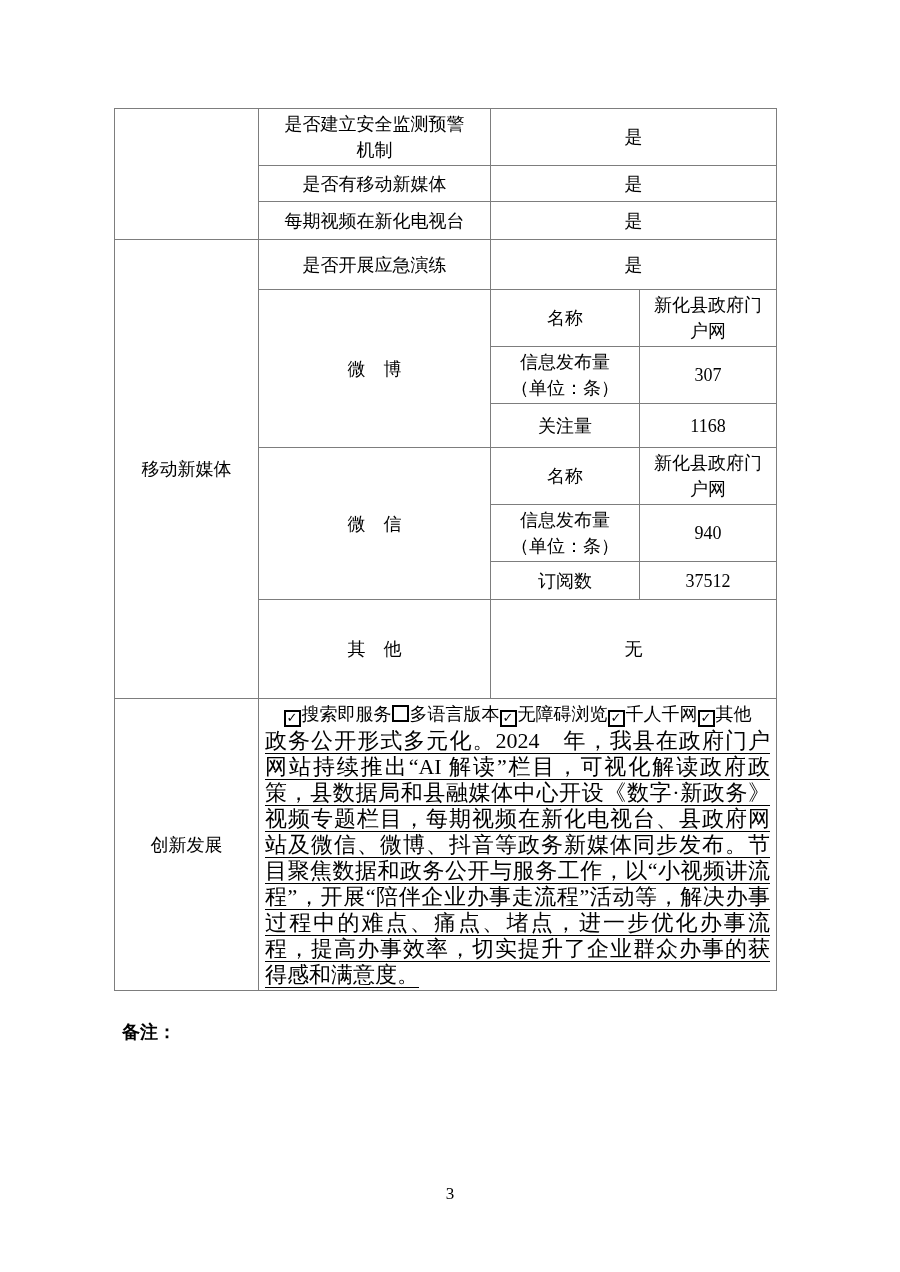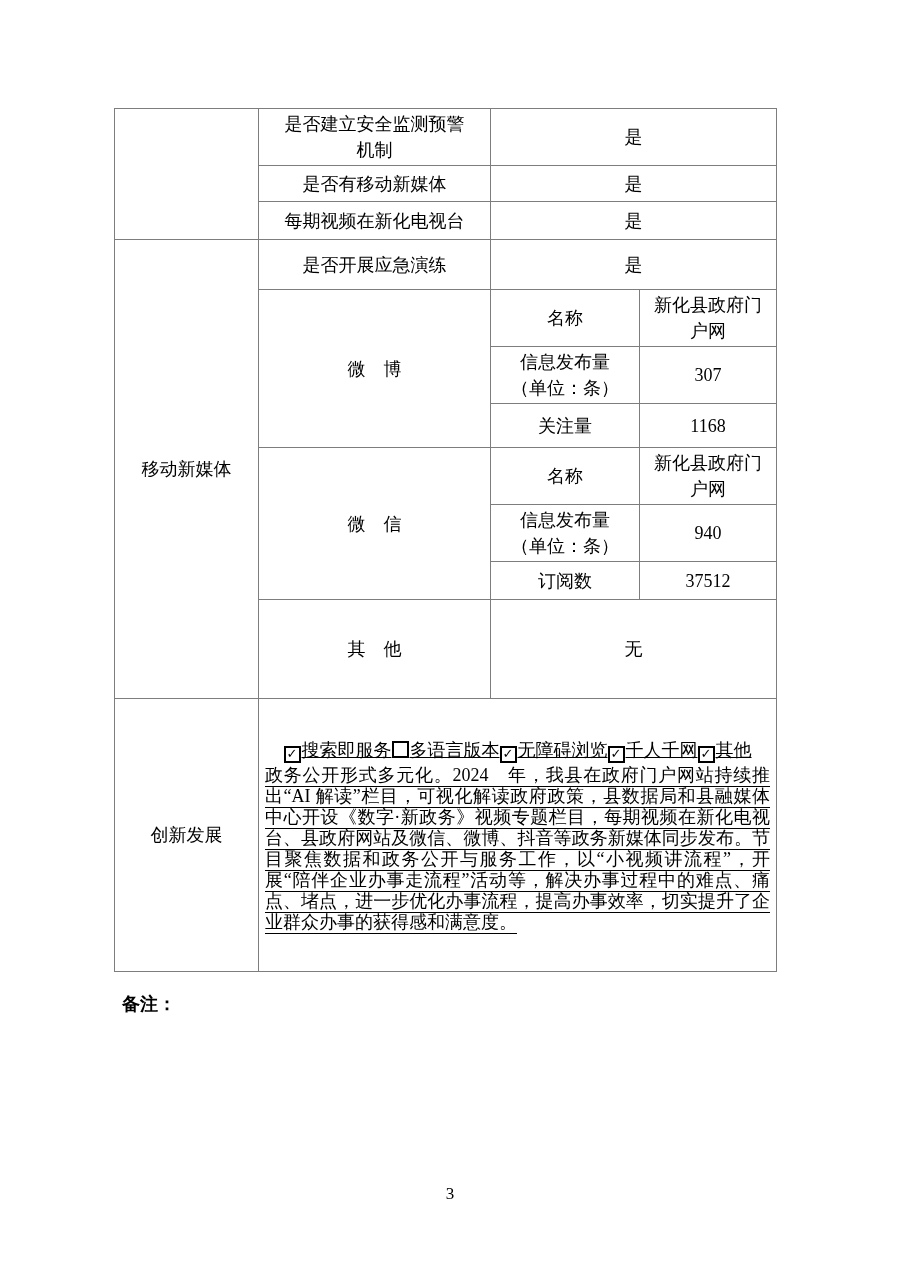--- a/index.html
+++ b/index.html
@@ -28,42 +28,42 @@
     padding: 2px 6px;
     overflow: hidden;
   }
   .two-line div { line-height: 26px; }
 
   td.innov-cell {
     text-align: left;
     vertical-align: top;
     padding: 6px 12px 6px 33px;
   }
-  .cb-line { font-size: 18px; line-height: 27.4px; white-space: nowrap; text-decoration: underline; }
-  .desc { font-size: 18px; line-height: 21px; text-align: justify; }
+  .cb-line { font-size: 18px; line-height: 27.4px; white-space: nowrap; }
+  .desc { font-size: 22px; line-height: 26px; text-align: justify; }
   .desc .underlined {
     text-decoration: underline;
     text-underline-offset: 5px;
     text-decoration-thickness: 1.2px;
   }
   .cb {
     display: inline-block;
     width: 13px; height: 13px;
     border: 2.5px solid #000;
     line-height: 12px;
     text-align: center;
     font-size: 13px;
     font-weight: bold;
     font-family: "DejaVu Sans", sans-serif;
     vertical-align: -2px;
     margin-right: 1px;
   }
 
   .note {
-    position: absolute; left: 122px; top: 992px;
+    position: absolute; left: 122px; top: 1020px;
     font-size: 18px; font-weight: bold;
   }
   .pageno {
     position: absolute; left: 0; top: 1184px; width: 900px;
     text-align: center; font-size: 17px;
   }
 </style>
 </head>
 <body>
 

